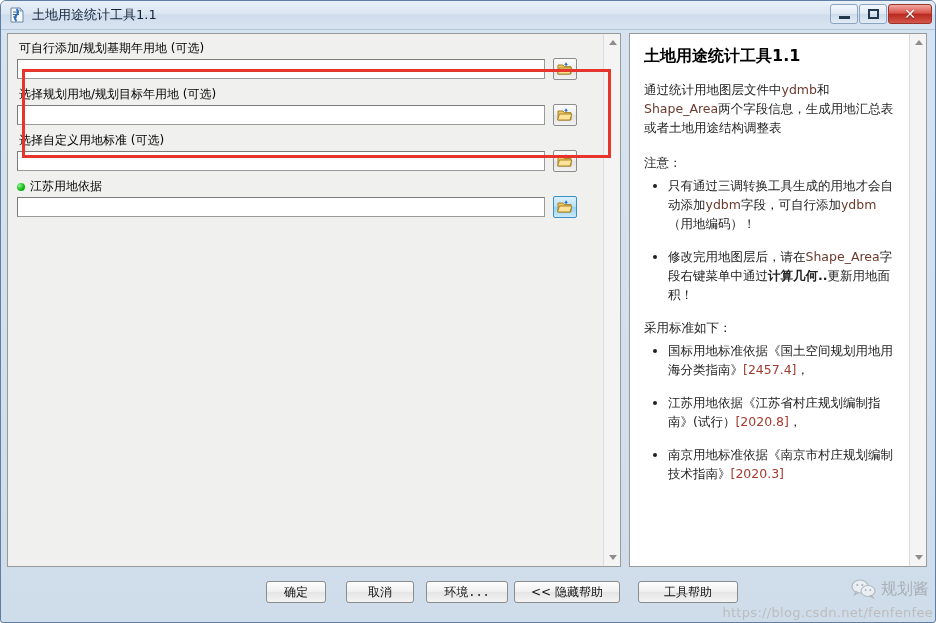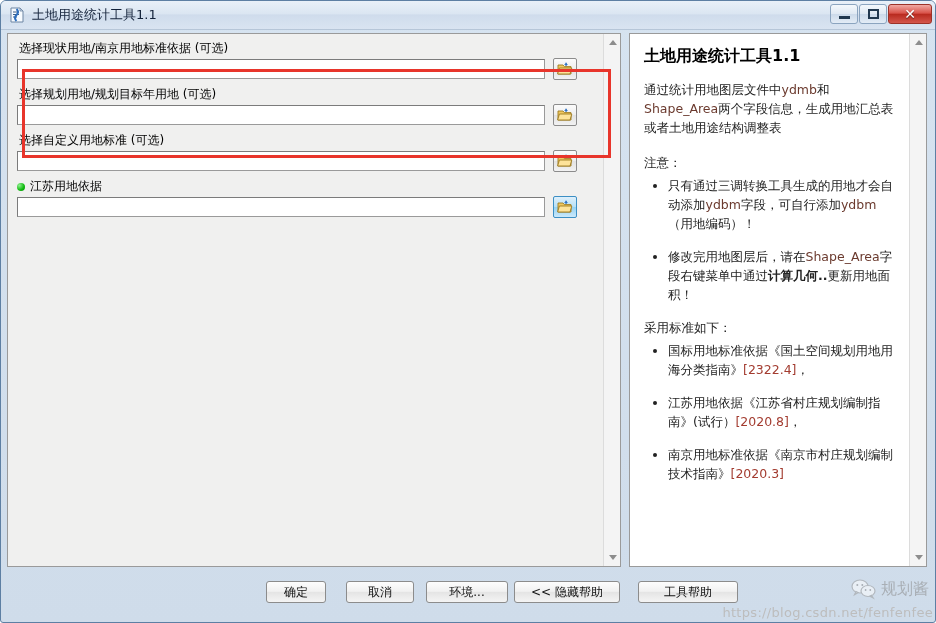--- a/index.html
+++ b/index.html
@@ -280,21 +280,21 @@
     font-size: 12px;
     color: #101010;
     display: flex;
     align-items: center;
     justify-content: center;
     cursor: pointer;
     font-family: "DejaVu Sans", "Liberation Sans", sans-serif;
   }
   #btn-ok      { left: 265px; width: 60px; }
   #btn-cancel  { left: 345px; width: 68px; }
-  #btn-env     { left: 425px; width: 82px; }
+  #btn-env     { left: 425px; width: 82px; font-family: Liberation Mono, monospace; }
   #btn-hide    { left: 513px; width: 106px; }
   #btn-help    { left: 637px; width: 100px; }
 
   
   .watermark {
     position: absolute;
     right: 8px; bottom: 22px;
     display: flex;
     align-items: center;
     opacity: .55;
@@ -346,21 +346,21 @@
     </div>
   </div>
 
   <div class="content">
 
     <div class="panel left-panel">
 
       <div class="form-area">
 
         <div>
-          <div class="field-label">选择现状用地/南京用地标准依据  (可选)</div>
+          <div class="field-label">可自行添加/规划基期年用地  (可选)</div>
           <div class="field-row">
             <div class="txt with-combo"></div>
             <div class="browse-btn">
               <svg width="16" height="14" viewBox="0 0 16 14">
                 <path d="M1 3 h5 l1.4 1.6 h6.6 v7.4 h-13 z" fill="#f0c860" stroke="#9c7a20" stroke-width=".9"></path>
                 <path d="M2.4 6 h12.4 l-1.8 6 h-12.4 z" fill="#fde39a" stroke="#9c7a20" stroke-width=".9"></path>
                 <path d="M12.2 1.2 v2 h-1.6 l2.6 2.2 l2.6-2.2 h-1.6 v-2 z" fill="#2a6ec2" transform="translate(-1.5,-0.2) scale(0.8)"></path>
               </svg>
             </div>
           </div>
@@ -437,21 +437,21 @@
 
         <ul class="help-list">
           <li><span>只有通过三调转换工具生成的用地才会自动添加</span><span class="mono-acc">ydbm</span><span>字段，可自行添加</span><span class="mono-acc">ydbm</span><span>（用地编码）！</span></li>
 
           <li><span>修改完用地图层后，请在</span><span class="mono-acc">Shape_Area</span><span>字段右键菜单中通过</span><span class="bold-inline">计算几何..</span><span>更新用地面积！</span></li>
         </ul>
 
         <p class="help-sub">采用标准如下：</p>
 
         <ul class="help-list">
-          <li><span>国标用地标准依据《国土空间规划用地用海分类指南》</span><span class="ref-red">[2322.4]</span><span>，</span></li>
+          <li><span>国标用地标准依据《国土空间规划用地用海分类指南》</span><span class="ref-red">[2457.4]</span><span>，</span></li>
 
           <li><span>江苏用地依据《江苏省村庄规划编制指南》(试行）</span><span class="ref-red">[2020.8]</span><span>，</span></li>
 
           <li><span>南京用地标准依据《南京市村庄规划编制技术指南》</span><span class="ref-red">[2020.3]</span><span></span></li>
         </ul>
       </div>
 
       <div class="vscroll">
         <div class="arrow">
             <div class="tri-up"></div>

